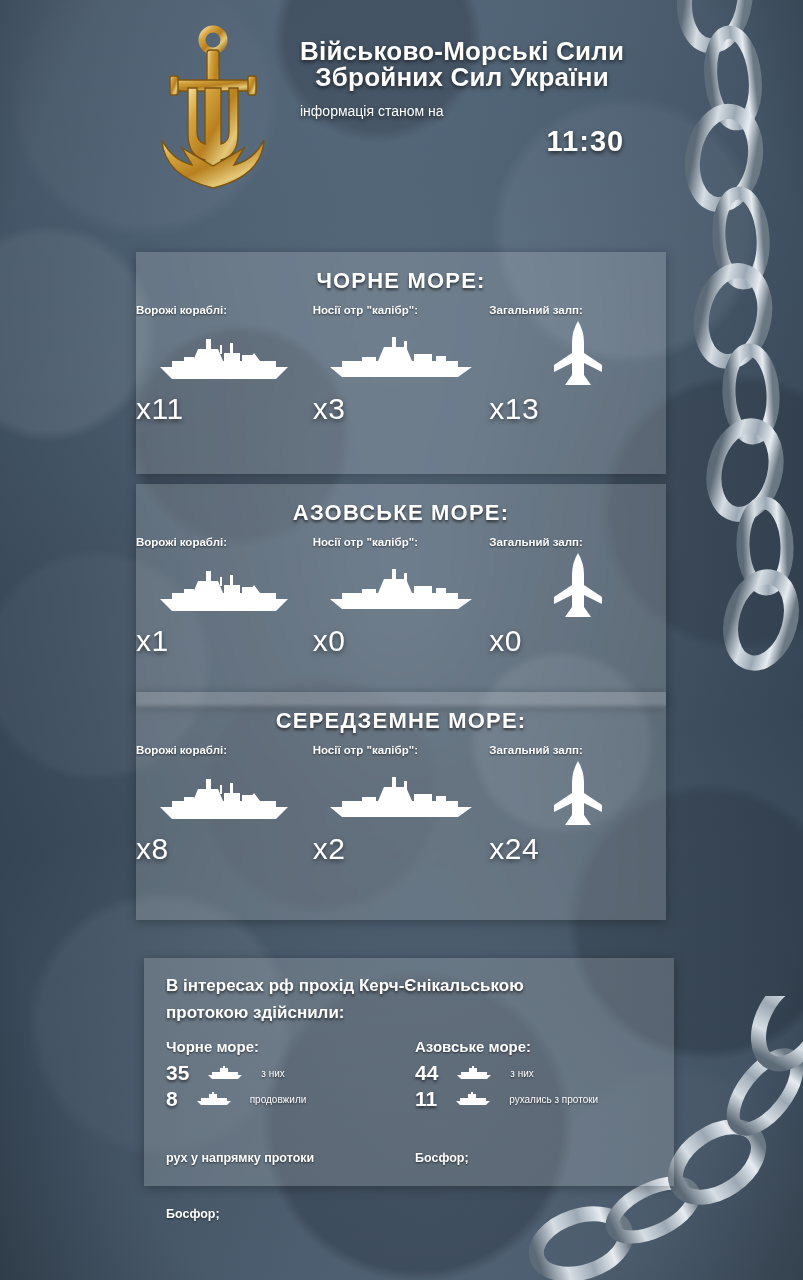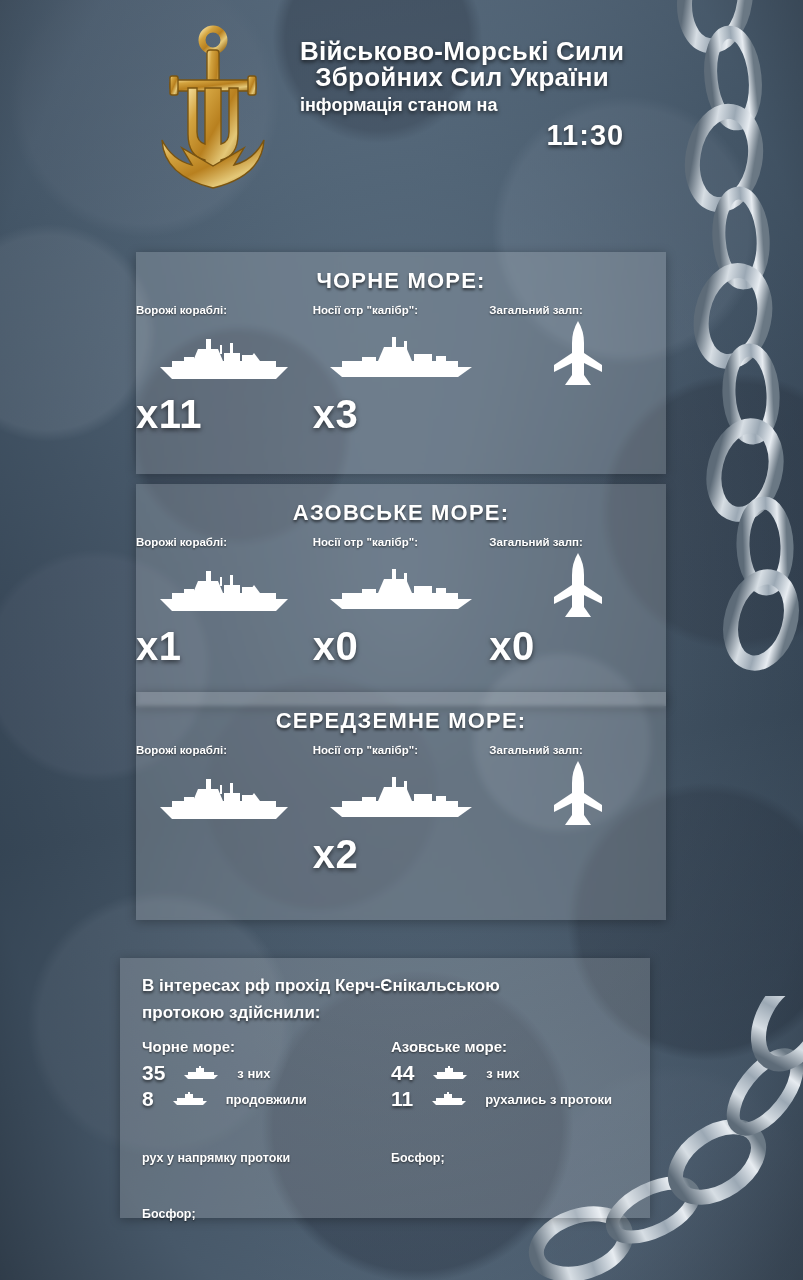--- a/index.html
+++ b/index.html
@@ -73,24 +73,24 @@
   }
   .hdr-line1, .hdr-line2 {
     font-size: 26px;
     font-weight: bold;
     letter-spacing: .2px;
     line-height: 26px;
     white-space: nowrap;
     text-align: center;
   }
   .hdr-sub {
-    font-size: 18px;
-    font-weight: bold;
+    font-size: 14px;
+    font-weight: normal;
     line-height: 24px;
-    margin-top: 3px;
+    margin-top: 9px;
   }
   .hdr-time, .hdr-date {
     font-size: 29px;
     font-weight: bold;
     line-height: 37px;
     letter-spacing: 1px;
     text-align: right;
   }
 
   
@@ -132,34 +132,34 @@
     white-space: nowrap;
   }
   .col-icon {
     height: 78px;
     display: flex;
     align-items: center;
     justify-content: center;
   }
   .col-value {
     color: #ffffff;
-    font-size: 40px;
-    font-weight: bold;
+    font-size: 30px;
+    font-weight: normal;
     letter-spacing: .5px;
     text-shadow: 0 2px 5px rgba(0,0,0,.55);
     margin-top: -2px;
   }
 
   
   #panel-strait {
     position: absolute;
-    left: 120px;
+    left: 144px;
     top: 958px;
     width: 530px;
-    height: 260px;
+    height: 228px;
     background: rgba(255,255,255,.16);
     box-shadow: 0 2px 10px rgba(0,0,0,.28);
   }
   #strait-head {
     color: #ffffff;
     font-size: 17px;
     font-weight: bold;
     line-height: 27px;
     padding: 14px 22px 0 22px;
     text-shadow: 0 2px 3px rgba(0,0,0,.6);
@@ -181,22 +181,22 @@
     align-items: center;
     gap: 18px;
     margin-bottom: 2px;
   }
   .strait-num {
     font-size: 21px;
     font-weight: bold;
     text-shadow: 0 2px 3px rgba(0,0,0,.55);
   }
   .strait-txt {
-    font-size: 13px;
-    font-weight: bold;
+    font-size: 10px;
+    font-weight: normal;
     text-shadow: 0 1px 2px rgba(0,0,0,.6);
   }
   .strait-tail {
     font-size: 12.5px;
     font-weight: bold;
     line-height: 18px;
     text-shadow: 0 1px 2px rgba(0,0,0,.6);
     margin-top: 38px;
   }
   .mini-ship { display: block; }
@@ -322,20 +322,21 @@
       <div class="col-icon">
         <svg width="72" height="72" viewBox="0 0 72 72">
           <g fill="#ffffff">
             <path d="M36 2 q6 10 6 22 v34 h-12 v-34 q0 -12 6 -22 z"></path>
             <path d="M30 34 l-18 12 v7 l18 -9 z"></path>
             <path d="M42 34 l18 12 v7 l-18 -9 z"></path>
             <path d="M30 56 l-7 10 h26 l-7 -10 z"></path>
           </g>
         </svg>
       </div>
+      <div class="col-value">x13</div>
     </div>
   </div>
 </div>
 
 <div class="panel" id="panel-azov">
   <div class="panel-title">АЗОВСЬКЕ МОРЕ:</div>
   <div class="cols">
     <div class="col">
       <div class="col-label">Ворожі кораблі:</div>
       <div class="col-icon">
@@ -405,20 +406,21 @@
             <rect x="52" y="12" width="5" height="12"></rect>
             <rect x="70" y="26" width="16" height="8"></rect>
             <rect x="88" y="28" width="12" height="6"></rect>
             <rect x="30" y="30" width="10" height="5"></rect>
             <path d="M100 26 l6 8 h-12 z"></path>
             <rect x="76" y="16" width="3" height="11"></rect>
             <rect x="66" y="18" width="2" height="9"></rect>
           </g>
         </svg>
       </div>
+      <div class="col-value">x8</div>
     </div>
     <div class="col">
       <div class="col-label">Носії отр "калібр":</div>
       <div class="col-icon">
         <svg width="150" height="56" viewBox="0 0 150 56">
           <g fill="#ffffff">
             <path d="M4 40 h142 l-14 10 h-116 z"></path>
             <rect x="16" y="34" width="116" height="7"></rect>
             <path d="M58 20 h22 l6 14 h-34 z"></path>
             <rect x="66" y="10" width="4" height="11"></rect>
@@ -436,20 +438,21 @@
       <div class="col-icon">
         <svg width="72" height="72" viewBox="0 0 72 72">
           <g fill="#ffffff">
             <path d="M36 2 q6 10 6 22 v34 h-12 v-34 q0 -12 6 -22 z"></path>
             <path d="M30 34 l-18 12 v7 l18 -9 z"></path>
             <path d="M42 34 l18 12 v7 l-18 -9 z"></path>
             <path d="M30 56 l-7 10 h26 l-7 -10 z"></path>
           </g>
         </svg>
       </div>
+      <div class="col-value">x24</div>
     </div>
   </div>
 </div>
 
 <div id="panel-strait">
   <div id="strait-head">
     <div>В інтересах рф прохід Керч-Єнікальською</div>
     <div>протокою здійснили:</div>
   </div>
 

